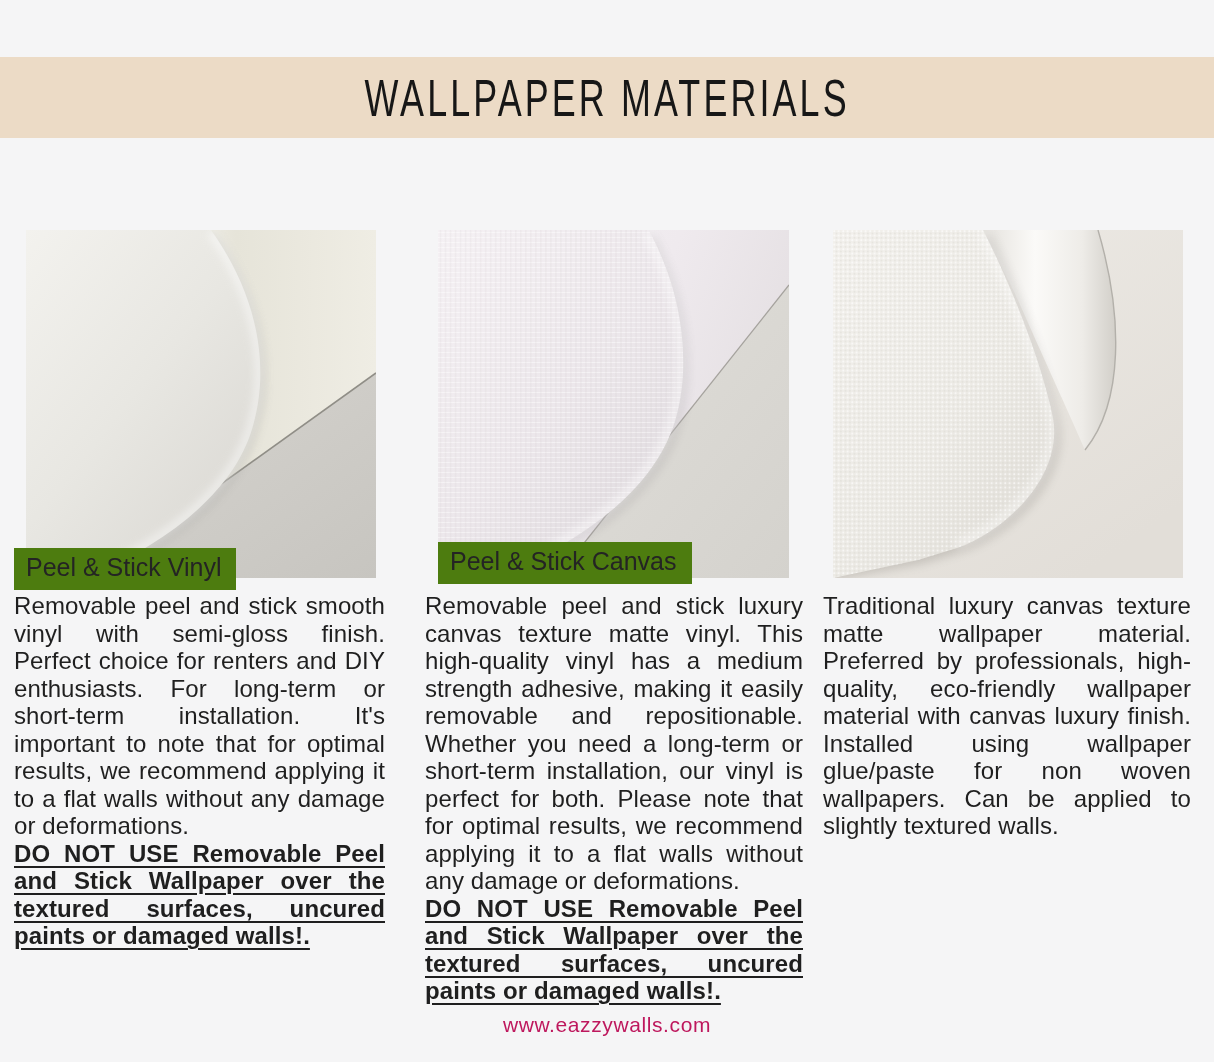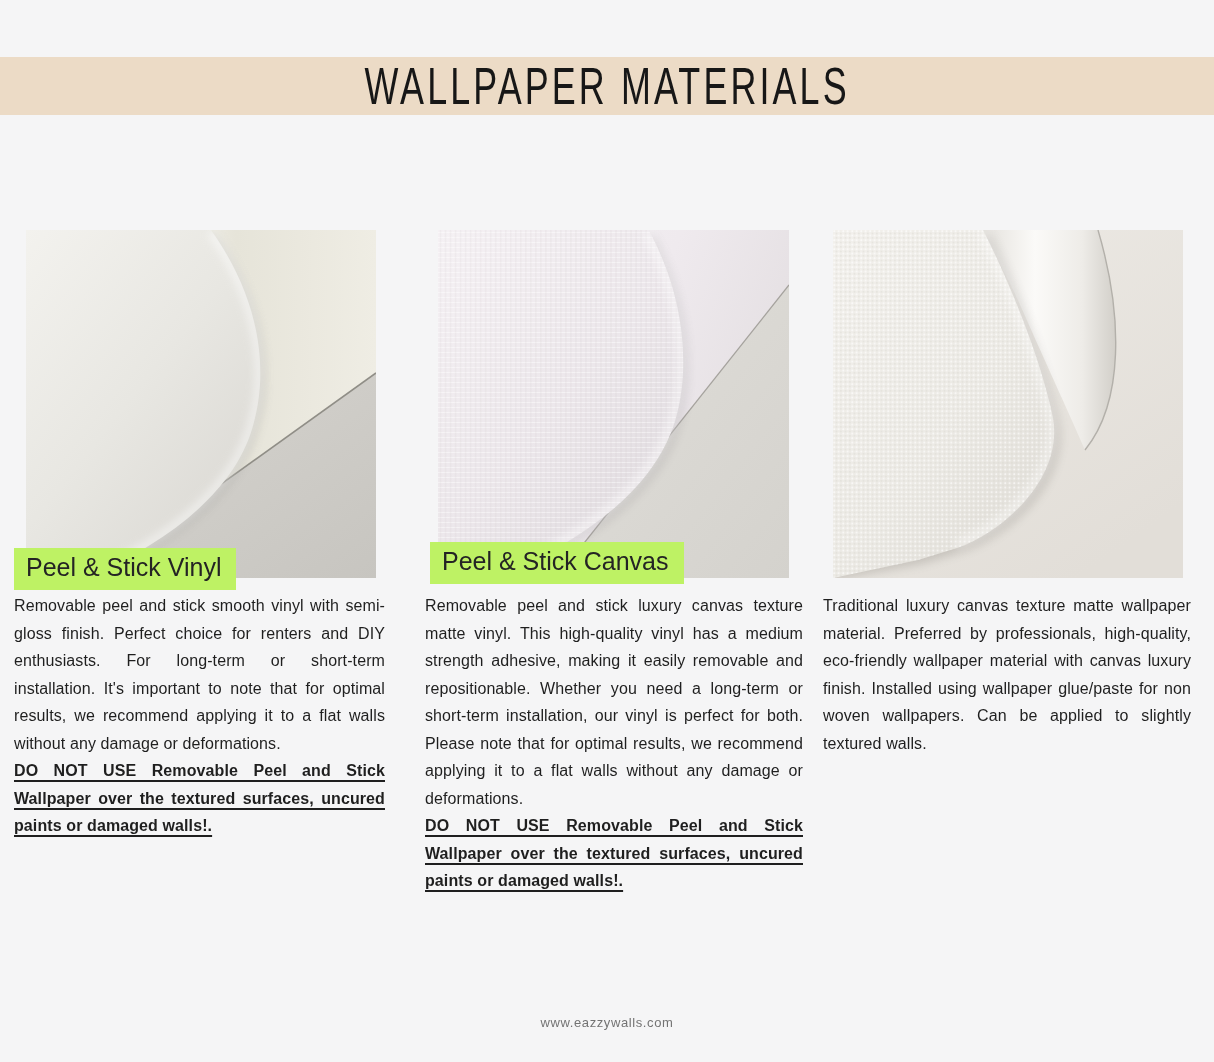--- a/index.html
+++ b/index.html
@@ -10,21 +10,21 @@
     position:relative;
     width:1214px; height:1062px;
     margin:0 auto;
     background:#f5f5f6;
     overflow:hidden;
   }
 
   
   .band {
     position:absolute; left:0; top:57px;
-    width:100%; height:58px;
+    width:100%; height:81px;
     background:#ecdbc6;
     display:flex; align-items:center; justify-content:center;
   }
   .band h1 {
     font-weight:400;
     color:#171717;
     line-height:1;
   }
   .title-scale {
     display:inline-block;
@@ -48,56 +48,56 @@
     background:#e7e5e1;
   }
   .col-1 .photo { left:12px; }
   .col-2 .photo { left:13px; width:351px; }
   .col-3 .photo { left:10px; }
   .photo svg { display:block; width:100%; height:100%; }
 
   .label {
     position:absolute;
     z-index:3;
-    background:#bef264;
+    background:#4d7c0f;
     color:#242424;
     font-size:25px;
     padding:5px 15px 8px 12px;
     white-space:nowrap;
     box-shadow:0 0 0 0 transparent;
   }
   .col-1 .label { left:0;    top:318px; }
-  .col-2 .label { left:5px; top:312px; }
+  .col-2 .label { left:13px; top:312px; }
   .col-3 .label { left:8px;  top:310px; }
 
   .desc, .warning {
-    font-size:16px;
+    font-size:24px;
     line-height:27.5px;
     text-align:justify;
     color:#1f1f1f;
     letter-spacing:0.1px;
   }
   .warning {
     text-decoration:underline;
     text-decoration-thickness:1.5px;
     text-underline-offset:4px;
     font-weight:bold;
   }
   .warning:empty { display:none; }
 
   
   .site-footer {
     position:absolute; left:0; top:1013px;
     width:100%;
     text-align:center;
   }
   .site-footer span {
-    font-size:13px;
+    font-size:21px;
     letter-spacing:0.6px;
-    color:#737373;
+    color:#be185d;
   }
 </style>
 </head>
 <body>
 
 <div class="page">
 
   <header class="band">
     <h1><span class="title-scale">WALLPAPER MATERIALS</span></h1>
   </header>

